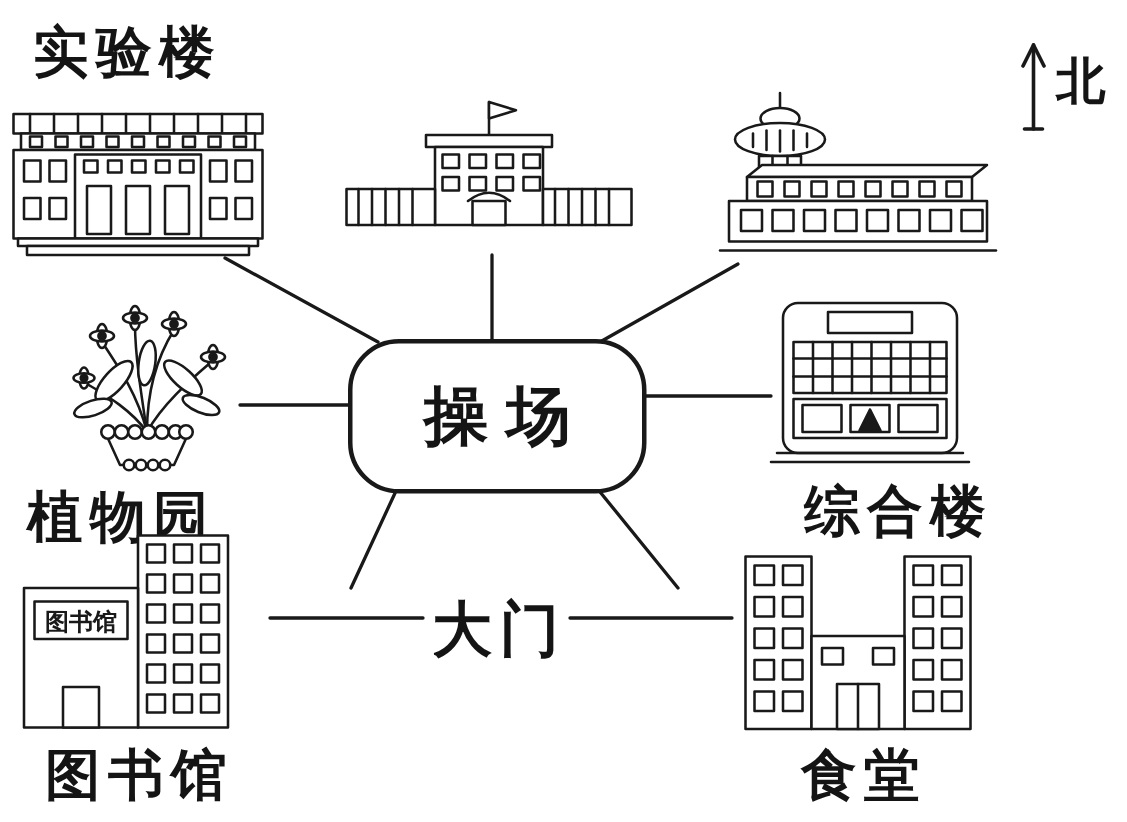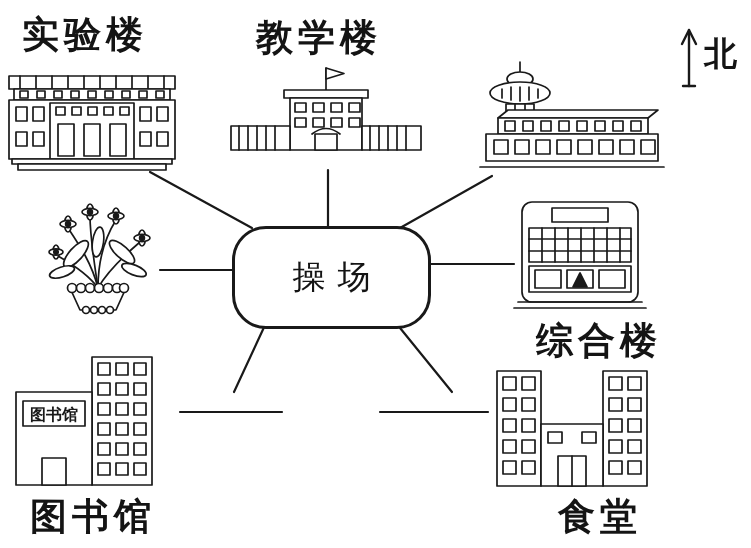--- a/index.html
+++ b/index.html
@@ -15,21 +15,21 @@
   }
   .gate-lbl { font-size: 40px; }
   .illus { position: absolute; }
   svg { display: block; }
   .connectors { position: absolute; left: 0; top: 0; }
   .center-box {
     position: absolute; left: 232px; top: 226px; width: 193px; height: 97px;
     border: 3px solid #191919; border-radius: 34px; background: #ffffff;
     display: flex; align-items: center; justify-content: center;
   }
-  .center-box .txt { font-size: 33px; font-weight: 400; letter-spacing: 12px; margin-right: -12px; }
+  .center-box .txt { font-size: 43px; font-weight: 700; letter-spacing: 12px; margin-right: -12px; }
   .north { position: absolute; left: 676px; top: 24px; display: flex; align-items: flex-start; gap: 2px; }
   .north .txt { font-size: 33px; font-weight: 700; margin-top: 8px; }
 </style>
 </head>
 <body>
 
 <div class="canvas">
 
   <svg class="connectors" width="751" height="548" viewBox="0 0 751 548">
     <g stroke="#191919" stroke-width="2.2" stroke-linecap="round">
@@ -39,21 +39,20 @@
       <line x1="232" y1="270" x2="160" y2="270"></line>
       <line x1="425" y1="264" x2="514" y2="264"></line>
       <line x1="266" y1="323" x2="234" y2="392"></line>
       <line x1="396" y1="323" x2="452" y2="392"></line>
       <line x1="180" y1="412" x2="282" y2="412"></line>
       <line x1="380" y1="412" x2="488" y2="412"></line>
     </g>
   </svg>
 
   <div class="lbl" style="left:22px;top:10px">实验楼</div>
-  <div class="lbl" style="left:256px;top:13px">教学楼</div>
 
   <div class="north">
     <svg width="26" height="66" viewBox="0 0 26 66">
       <g stroke="#191919" stroke-width="2.4" fill="none" stroke-linecap="round">
         <line x1="13" y1="62" x2="13" y2="8"></line>
         <line x1="13" y1="6" x2="6" y2="20"></line>
         <line x1="13" y1="6" x2="20" y2="20"></line>
         <line x1="7" y1="62" x2="19" y2="62"></line>
       </g>
     </svg>
@@ -219,20 +218,21 @@
         <circle cx="67" cy="98" r="4.5" fill="#ffffff"></circle>
       <circle cx="76" cy="98" r="4.5" fill="#ffffff"></circle>
         <circle cx="85" cy="98" r="4.5" fill="#ffffff"></circle>
       <circle cx="92" cy="98" r="4.5" fill="#ffffff"></circle>
       <circle cx="54" cy="120" r="3.5" fill="#ffffff"></circle>
         <circle cx="62" cy="120" r="3.5" fill="#ffffff"></circle>
       <circle cx="70" cy="120" r="3.5" fill="#ffffff"></circle>
         <circle cx="78" cy="120" r="3.5" fill="#ffffff"></circle>
     </g>
   </svg>
+  <div class="lbl" style="left:18px;top:320px">植物园</div>
 
   <div class="center-box">
     <span class="txt">操场</span>
   </div>
 
   <svg class="illus" style="left:512px;top:198px" width="136" height="114" viewBox="0 0 136 114">
     <g stroke="#191919" stroke-width="1.7" fill="#ffffff" stroke-linejoin="round" stroke-linecap="round">
       <rect x="10" y="4" width="116" height="100" rx="10"></rect>
       <rect x="40" y="10" width="56" height="14"></rect>
       <rect x="17" y="30" width="102" height="34"></rect>
@@ -278,20 +278,21 @@
         <rect x="104" y="109" width="12" height="12"></rect>
         <rect x="122" y="109" width="12" height="12"></rect>
       <rect x="4" y="38" width="76" height="93"></rect>
       <rect x="11" y="47" width="62" height="25"></rect>
       <rect x="30" y="104" width="24" height="27"></rect>
       <text x="42" y="66" text-anchor="middle" font-size="16" font-weight="bold" fill="#191919" stroke="none">图书馆</text>
     </g>
   </svg>
   <div class="lbl" style="left:30px;top:492px">图书馆</div>
 
+  <div class="lbl gate-lbl" style="left:288px;top:392px">大门</div>
 
   <svg class="illus" style="left:492px;top:366px" width="160" height="126" viewBox="0 0 160 126">
     <g stroke="#191919" stroke-width="1.7" fill="#ffffff" stroke-linejoin="round" stroke-linecap="round">
       <rect x="5" y="5" width="44" height="115"></rect>
       <rect x="111" y="5" width="44" height="115"></rect>
       <rect x="11" y="11" width="13" height="13"></rect>
         <rect x="30" y="11" width="13" height="13"></rect>
       <rect x="11" y="32" width="13" height="13"></rect>
         <rect x="30" y="32" width="13" height="13"></rect>
       <rect x="11" y="53" width="13" height="13"></rect>
@@ -310,15 +311,15 @@
         <rect x="136" y="74" width="13" height="13"></rect>
       <rect x="117" y="95" width="13" height="13"></rect>
         <rect x="136" y="95" width="13" height="13"></rect>
       <rect x="49" y="58" width="62" height="62"></rect>
       <rect x="56" y="66" width="14" height="11"></rect>
         <rect x="90" y="66" width="14" height="11"></rect>
       <rect x="66" y="90" width="28" height="30"></rect>
       <line x1="80" y1="90" x2="80" y2="120"></line>
     </g>
   </svg>
-  <div class="lbl" style="left:558px;top:492px">食堂</div>
+  <div class="lbl" style="left:534px;top:492px">食堂</div>
 
 </div>
 
 </body></html>

